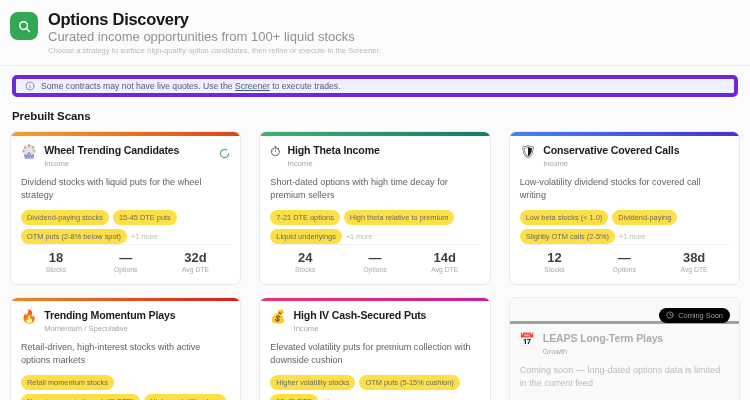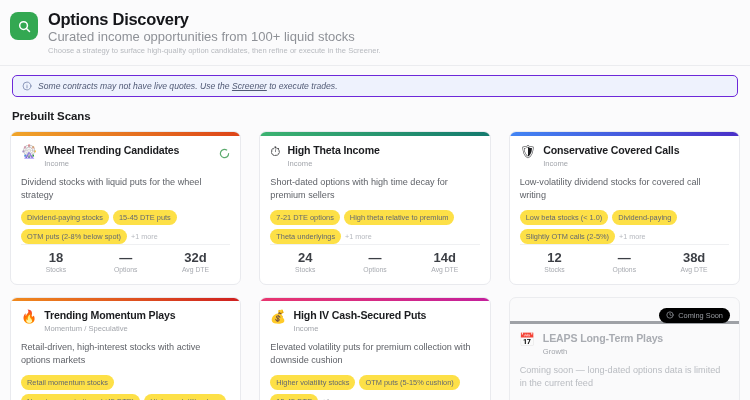--- a/index.html
+++ b/index.html
@@ -23,24 +23,23 @@
   .header-text { padding-top: 0; }
   .app-title { font-size: 16.5px; font-weight: 700; letter-spacing: -0.3px; line-height: 20px; color: #15161a; }
   .app-sub { font-size: 13px; color: #8e9197; line-height: 14px; margin-top: 1px; }
   .app-hint { font-size: 7.6px; color: #b7babf; line-height: 12px; margin-top: 1px; }
 
   .divider { height: 1px; background: #ebecef; margin: 8px 0 0 0; }
 
   
   .notice-wrap { padding: 9px 12px 0 12px; }
   .notice {
-    background: #eef2fd; border: 1px solid #6d28d9; border-radius: 5px;
+    background: #eef2fd; border: 4px solid #6d28d9; border-radius: 5px;
     height: 22px; display: flex; align-items: center; gap: 6px;
     padding: 0 9px;
-    font-style: italic;
   }
   .notice-icon { flex: 0 0 auto; display: flex; }
   .notice-text { font-size: 8.6px; color: #515a75; }
   .notice-text a { color: #515a75; text-decoration: underline; }
 
   
   .section-title {
     font-size: 11.5px; font-weight: 700; letter-spacing: -0.1px;
     color: #1b1c1f; padding: 13px 12px 0 12px;
   }
@@ -189,21 +188,21 @@
           <span class="card-emoji">⏱</span>
           <span class="card-titles">
             <span class="card-title" style="display:block">High Theta Income</span>
             <span class="card-cat" style="display:block">Income</span>
           </span>
         </div>
         <div class="card-desc">Short-dated options with high time decay for premium sellers</div>
         <div class="chips">
           <span class="chip">7-21 DTE options</span>
           <span class="chip">High theta relative to premium</span>
-          <span class="chip">Theta underlyings</span>
+          <span class="chip">Liquid underlyings</span>
           <span class="chip-more">+1 more</span>
         </div>
         <div class="stats">
           <div class="stat">
             <div class="stat-val">24</div>
             <div class="stat-lbl">Stocks</div>
           </div>
           <div class="stat">
             <div class="stat-val">—</div>
             <div class="stat-lbl">Options</div>

